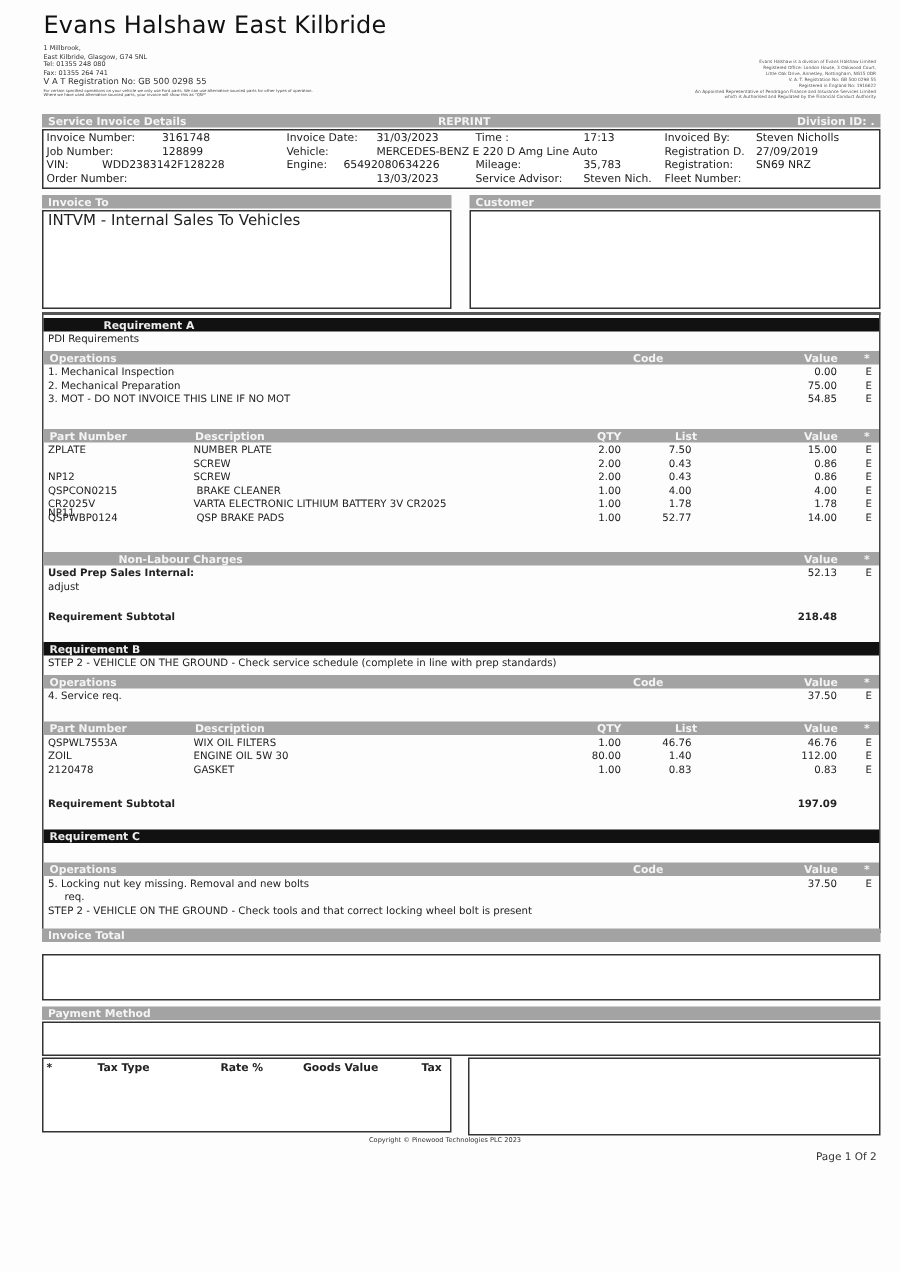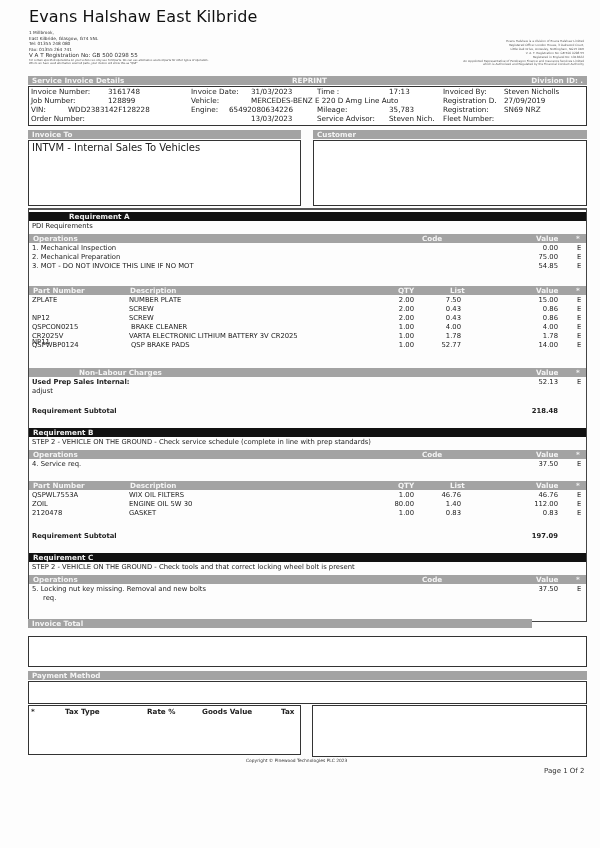--- a/index.html
+++ b/index.html
@@ -271,38 +271,38 @@
     </div>
   <div class="row" style="top:532px;">
     <span class="bold" style="left:2px;">Requirement Subtotal</span>
     <span class="bold r" style="right:28px;">197.09</span>
   </div>
 
   <div class="bar dark" style="left:29px; top:553px; width:557px;">
     <span style="left:4px;">Requirement C</span>
   </div>
   <div class="row" style="top:563px;">
-    <span style="left:2px;">STEP 2 - VEHICLE ON THE GROUND - Check tools and that correct locking wheel bolt is present</span>
+    <span style="left:2px;margin-top:40px;">STEP 2 - VEHICLE ON THE GROUND - Check tools and that correct locking wheel bolt is present</span>
   </div>
   <div class="bar" style="left:29px; top:575px; width:557px;">
     <span style="left:4px;">Operations</span>
     <span style="left:393px;">Code</span>
     <span style="left:507px;">Value</span>
     <span style="left:547px;">*</span>
   </div>
   <div class="row" style="top:585px;">
     <span style="left:2px;">5. Locking nut key missing. Removal and new bolts</span>
     <span class="r" style="right:28px;">37.50</span>
     <span style="left:547px;">E</span>
   </div>
   <div class="row" style="top:594px;">
     <span style="left:13px;">req.</span>
   </div>
 
-  <div class="bar" style="left:28px; top:619px; width:504px;">
+  <div class="bar" style="left:28px; top:619px; width:559px;">
     <span style="left:4px;">Invoice Total</span>
   </div>
   <div class="box" style="left:28px; top:636px; width:559px; height:31px;"></div>
 
   <div class="bar" style="left:28px; top:671px; width:559px;">
     <span style="left:4px;">Payment Method</span>
   </div>
   <div class="box" style="left:28px; top:681px; width:559px; height:23px;"></div>
 
   <div class="box" style="left:28px; top:705px; width:273px; height:50px;"></div>

